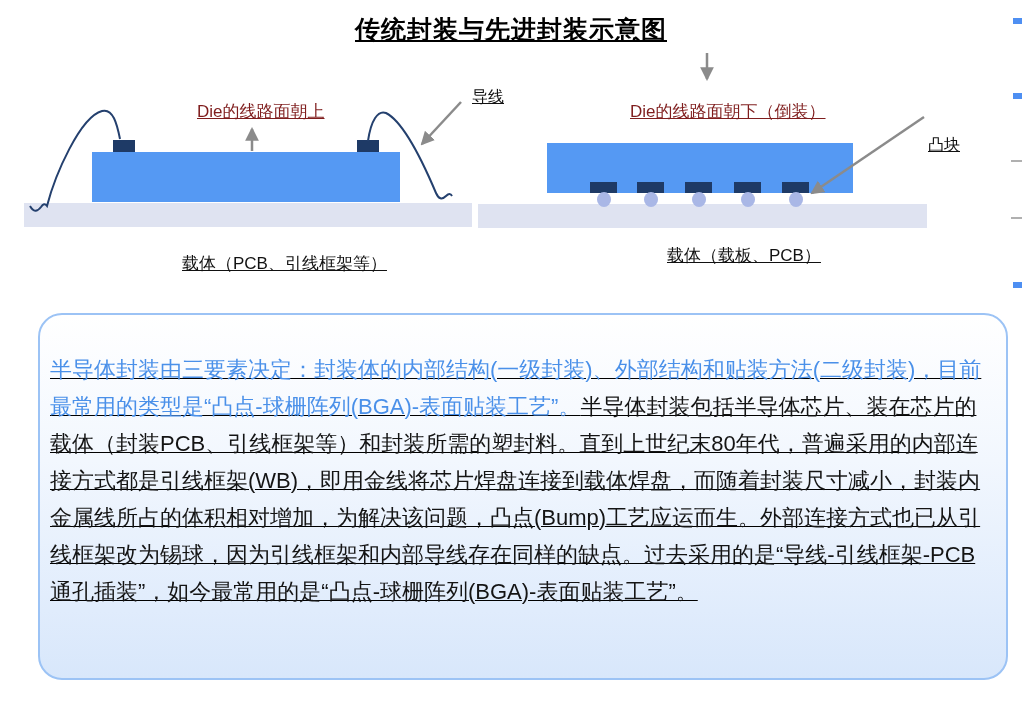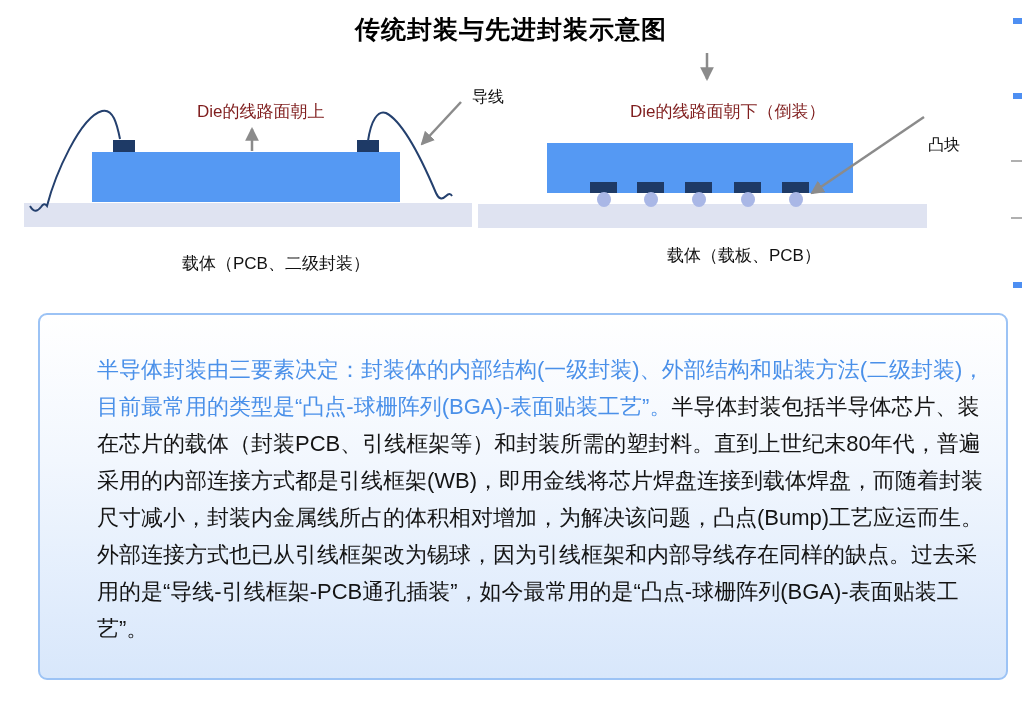--- a/index.html
+++ b/index.html
@@ -1,44 +1,43 @@
 <!DOCTYPE html>
 <html lang="zh" style="--die-blue: #5599f3; --pad-navy: #1e3a66; --substrate-gray: #dfe3f1; --bump-periwinkle: #a9b7e6; --wire-navy: #24406e; --arrow-gray: #8b8b8b; --highlight-blue: #4a90e9; --box-border-blue: #9cc3f5; --box-fill-bottom: #d8e7fb; --edge-fragment-blue: #4e8ff2; --edge-fragment-gray: #b0b0b0;"><head>
 <meta charset="utf-8">
 <style>
   html,body{margin:0;padding:0;background:#fff;}
   #stage{
     position:relative;width:1022px;height:706px;overflow:hidden;background:#ffffff;
     font-family:"Liberation Sans","DejaVu Sans",sans-serif;
     -webkit-font-smoothing:antialiased;
   }
-  .abs{position:absolute;}
+  .abs{position:absolute;text-decoration:underline;}
   
   .page-title{
     left:0;top:13px;width:1022px;text-align:center;
     font-size:25px;font-weight:700;color:#000;letter-spacing:1px;
   }
   
   .substrate{background:var(--substrate-gray);height:24px;}
   .die{background:var(--die-blue);height:50px;}
   .pad{background:var(--pad-navy);}
   .bump{background:var(--bump-periwinkle);width:14px;height:15px;border-radius:50%;}
   .diagram-label{font-size:17px;color:#7f1d1d;white-space:nowrap;}
   .small-label{font-size:16px;color:#111;white-space:nowrap;}
   .caption{font-size:17px;color:#111;white-space:nowrap;}
   svg.overlay{position:absolute;left:0;top:0;pointer-events:none;}
   .wire{stroke:var(--wire-navy);stroke-width:2;fill:none;}
   .pointer-line{stroke:var(--arrow-gray);stroke-width:2.5;fill:none;}
   .arrowhead-shape{fill:var(--arrow-gray);}
   
   .info-box{
     left:38px;top:313px;width:970px;height:367px;box-sizing:border-box;
-    border:2px solid var(--box-border-blue);border-radius:9px;
+    border:2px solid var(--box-border-blue);border-radius:24px;
     background:linear-gradient(180deg,#ffffff 0%,#f2f7fe 40%,var(--box-fill-bottom) 100%);
-    padding-left:47px;
   }
   .info-box-inner{padding:36px 12px 0 10px;}
   .info-text{margin:0;font-size:22px;line-height:37px;text-align:justify;}
   .info-text.highlight{color:var(--highlight-blue);}
   .info-text.body{color:#141414;}
   
   .edge-frag-blue{background:var(--edge-fragment-blue);width:9px;height:6px;left:1013px;}
   .edge-frag-gray{width:11px;height:0;border-top:2px dashed var(--edge-fragment-gray);left:1011px;}
 </style>
 </head>
@@ -48,21 +47,21 @@
 
   <div class="abs page-title">传统封装与先进封装示意图</div>
 
   <div class="abs substrate" style="left:24px;top:203px;width:448px;"></div>
   <div class="abs die" style="left:92px;top:152px;width:308px;"></div>
   <div class="abs pad" style="left:113px;top:140px;width:22px;height:12px;"></div>
   <div class="abs pad" style="left:357px;top:140px;width:22px;height:12px;"></div>
 
   <div class="abs diagram-label" style="left:197px;top:100px;">Die的线路面朝上</div>
   <div class="abs small-label" style="left:472px;top:87px;">导线</div>
-  <div class="abs caption" style="left:182px;top:252px;">载体（PCB、二级封装）</div>
+  <div class="abs caption" style="left:182px;top:252px;">载体（PCB、引线框架等）</div>
 
   <div class="abs substrate" style="left:478px;top:204px;width:449px;"></div>
   <div class="abs die" style="left:547px;top:143px;width:306px;"></div>
   <div class="abs pad" style="left:590px;top:182px;width:27px;height:11px;"></div>
   <div class="abs pad" style="left:637px;top:182px;width:27px;height:11px;"></div>
   <div class="abs pad" style="left:685px;top:182px;width:27px;height:11px;"></div>
   <div class="abs pad" style="left:734px;top:182px;width:27px;height:11px;"></div>
   <div class="abs pad" style="left:782px;top:182px;width:27px;height:11px;"></div>
   <div class="abs bump" style="left:597px;top:192px;"></div>
   <div class="abs bump" style="left:644px;top:192px;"></div>

